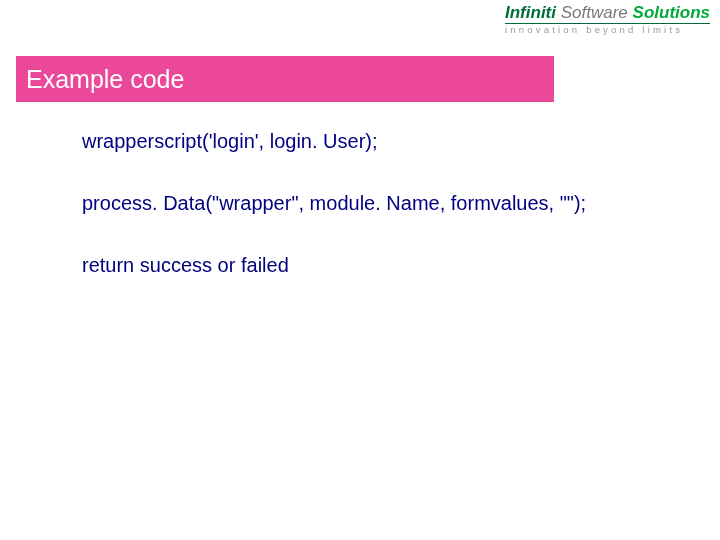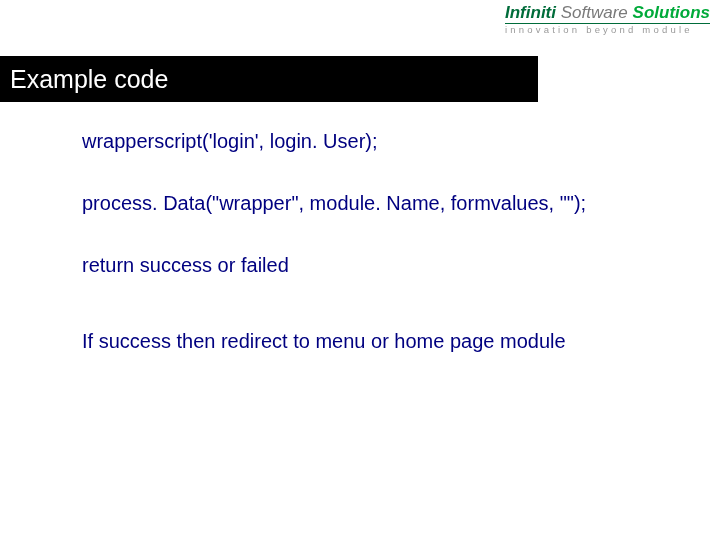--- a/index.html
+++ b/index.html
@@ -36,24 +36,24 @@
   .logo-tag {
     font-size: 9.5px;
     letter-spacing: 3.2px;
     color: #9a9a9a;
     font-weight: 400;
     white-space: nowrap;
   }
   .title-band {
     position: absolute;
     top: 56px;
-    left: 0;
+    left: 16px;
     width: 538px;
     height: 46px;
-    background: #000000;
+    background: #ec4899;
     display: flex;
     align-items: center;
     padding-left: 10px;
   }
   .title-text {
     color: #ffffff;
     font-size: 25px;
     font-weight: 400;
   }
   .body {
@@ -62,42 +62,41 @@
     left: 82px;
     right: 40px;
     color: #000080;
     font-size: 20px;
     line-height: 1.2;
   }
   .body p {
     margin-bottom: 38px;
     font-weight: 400;
   }
-  .body p.tight { margin-bottom: 52px; }
+  .body p.tight { margin-bottom: 34px; }
   .nowrap { white-space: nowrap; }
 </style>
 </head>
 <body>
 
 <div class="slide">
 
   <div class="logo">
     <div class="logo-top">
       <span class="infiniti">Infiniti</span>
       <span class="soft">Software</span>
       <span class="solutions">Solutions</span>
     </div>
     <div class="logo-underline"></div>
-    <div class="logo-tag">innovation beyond module</div>
+    <div class="logo-tag">innovation beyond limits</div>
   </div>
 
   <div class="title-band">
     <span class="title-text">Example code</span>
   </div>
 
   <div class="body">
     <p class="nowrap">wrapperscript('login', login. User);</p>
     <p class="nowrap">process. Data("wrapper", module. Name, formvalues, "");</p>
     <p class="tight nowrap">return success or failed</p>
-    <p class="nowrap">If success then redirect to menu or home page module</p>
   </div>
 
 </div>
 
 </body></html>

